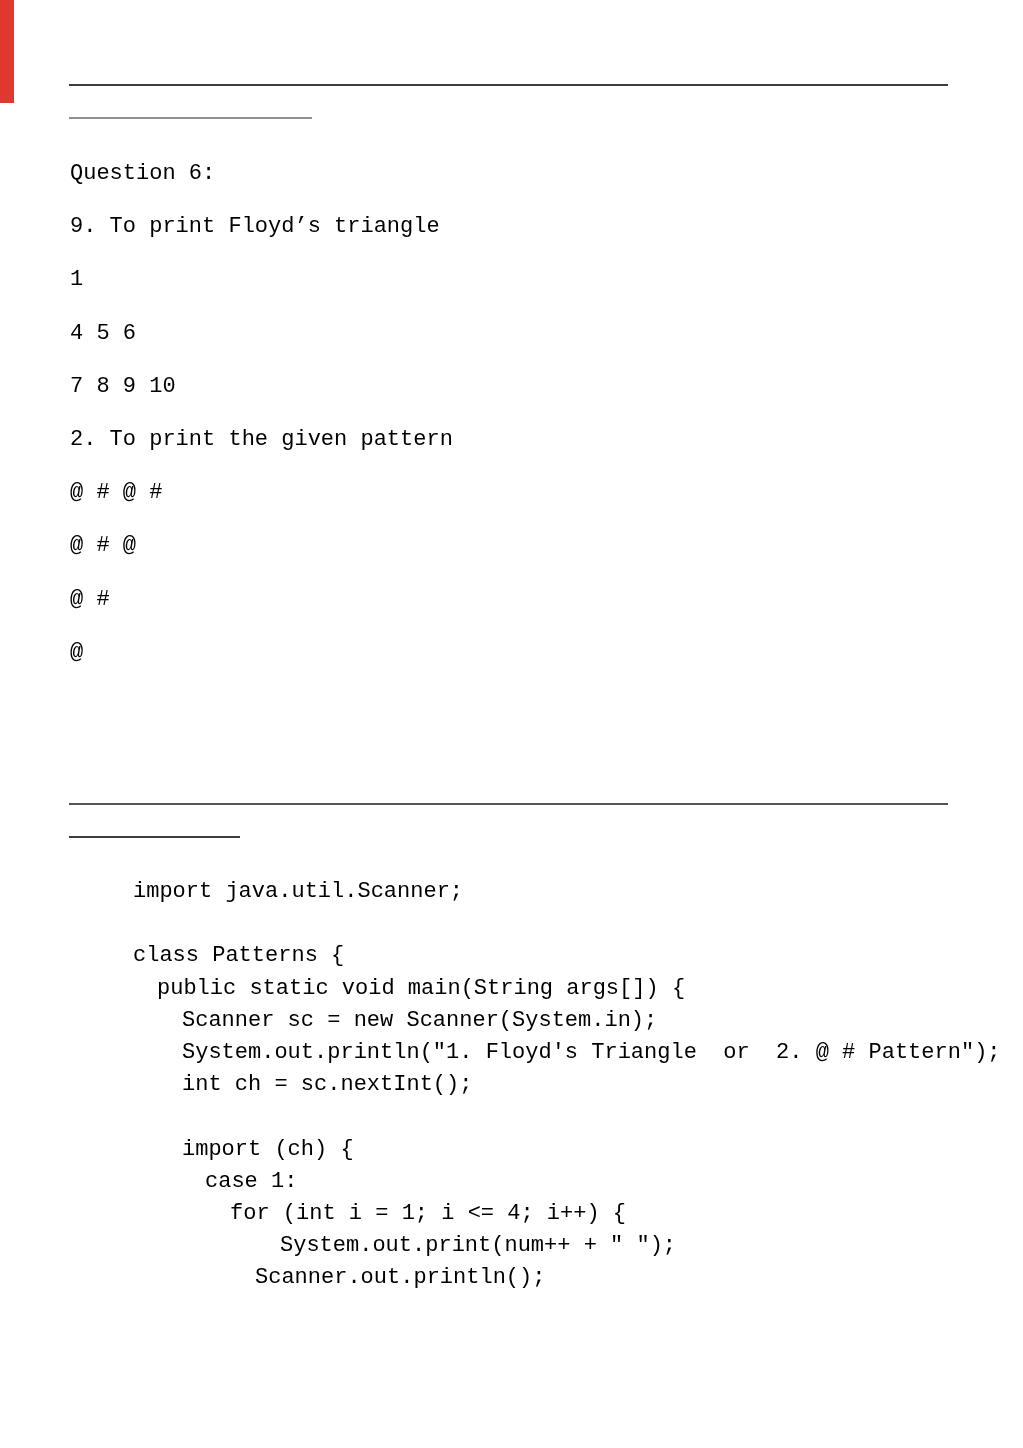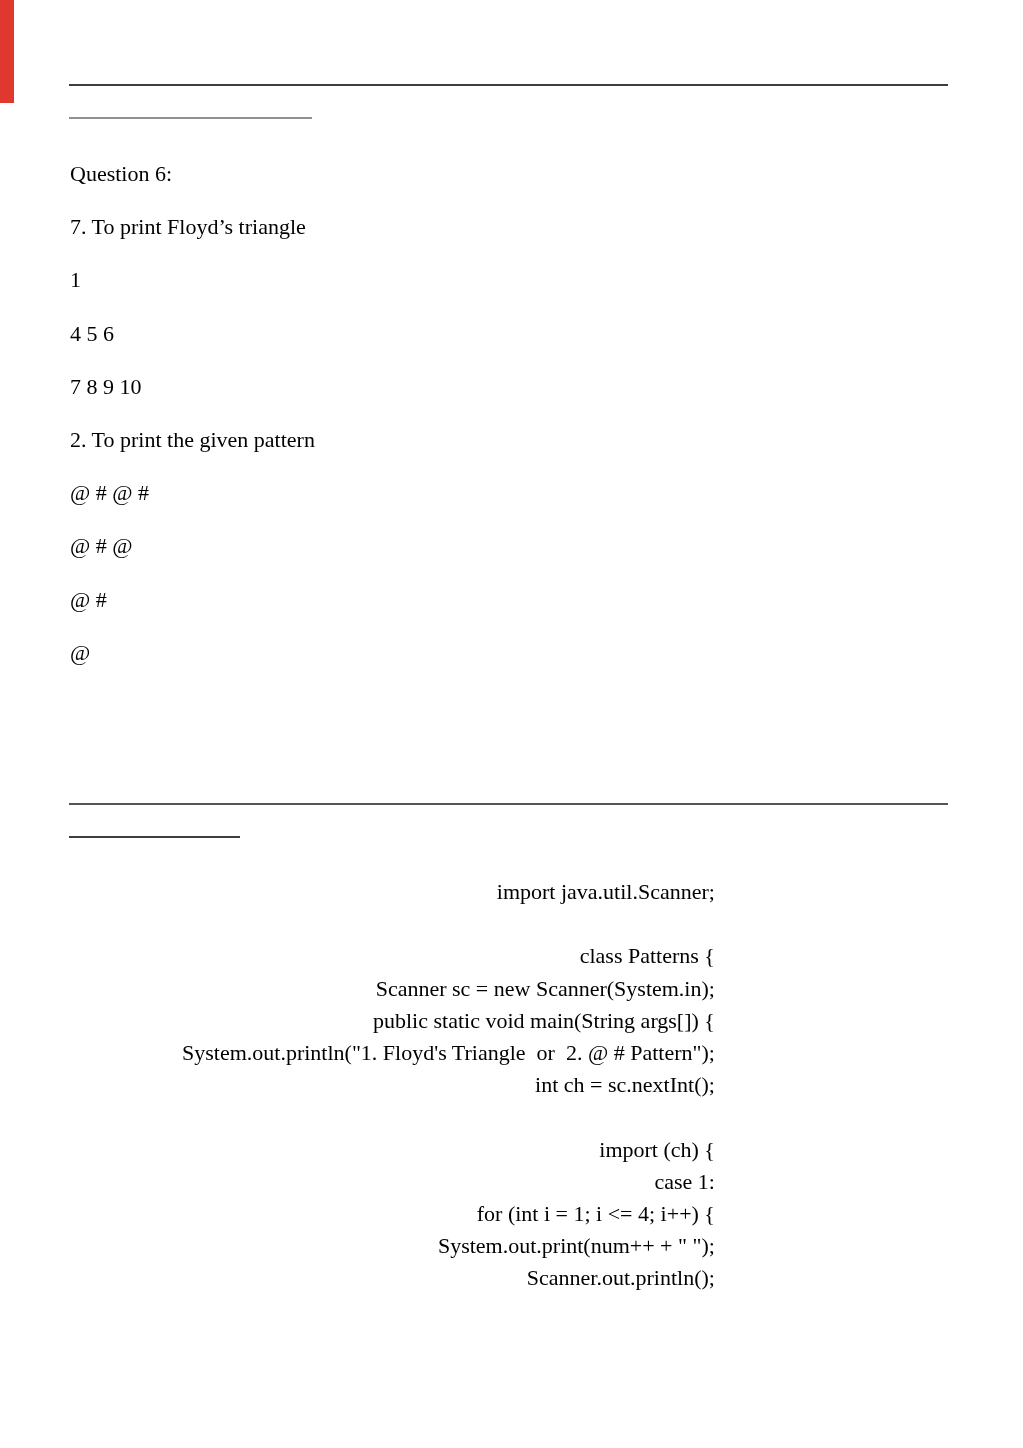--- a/index.html
+++ b/index.html
@@ -2,21 +2,21 @@
 <html style="--page-bg: #ffffff; --text: #000000; --red-bar: #e0372e; --rule-dark: #3d3d3d; --rule-gray: #909090; --rule-mid: #555555;"><head>
 <meta charset="utf-8">
 <style>
   html, body { margin: 0; padding: 0; background: #ffffff; }
   .page {
     position: relative;
     width: 1023px;
     height: 1448px;
     background: var(--page-bg, #ffffff);
     color: var(--text, #000000);
-    font-family: Liberation Serif, serif;
+    font-family: Liberation Mono, monospace;
     overflow: hidden;
   }
   .red-bar {
     position: absolute;
     left: 0; top: 0;
     width: 14px; height: 103px;
     background: var(--red-bar, #e0372e);
   }
   .rule { position: absolute; height: 2px; }
   .rule-1a { left: 69px; top: 84px;  width: 879px; background: var(--rule-dark, #3d3d3d); }
@@ -30,21 +30,20 @@
   }
   .body-text p {
     margin: 0;
     line-height: 53.2px;
     white-space: pre;
   }
   .code-block {
     position: absolute;
     left: 133px; top: 876px;
     font-size: 22px;
-    text-align: right;
   }
   .code-line {
     line-height: 32.2px;
     height: 32.2px;
     white-space: pre;
   }
   .ind-1 { padding-left: 24px; }
   .ind-2 { padding-left: 49px; }
   .ind-3 { padding-left: 72px; }
   .ind-4 { padding-left: 97px; }
@@ -56,40 +55,40 @@
 
 <div class="page">
 
   <div class="red-bar"></div>
 
   <div class="rule rule-1a"></div>
   <div class="rule rule-1b"></div>
 
   <div class="body-text">
     <p>Question 6:</p>
-    <p>7. To print Floyd’s triangle</p>
+    <p>9. To print Floyd’s triangle</p>
     <p>1</p>
     <p>4 5 6</p>
     <p>7 8 9 10</p>
     <p>2. To print the given pattern</p>
     <p>@ # @ #</p>
     <p>@ # @</p>
     <p>@ #</p>
     <p>@</p>
   </div>
 
   <div class="rule rule-2a"></div>
   <div class="rule rule-2b"></div>
 
   <div class="code-block">
     <div class="code-line ind-0">import java.util.Scanner;</div>
     <div class="code-line ind-0"></div>
     <div class="code-line ind-0">class Patterns {</div>
+    <div class="code-line ind-1">public static void main(String args[]) {</div>
     <div class="code-line ind-2">Scanner sc = new Scanner(System.in);</div>
-    <div class="code-line ind-1">public static void main(String args[]) {</div>
     <div class="code-line ind-2">System.out.println("1. Floyd's Triangle  or  2. @ # Pattern");</div>
     <div class="code-line ind-2">int ch = sc.nextInt();</div>
     <div class="code-line ind-2"></div>
     <div class="code-line ind-2">import (ch) {</div>
     <div class="code-line ind-3">case 1:</div>
     <div class="code-line ind-4">for (int i = 1; i &lt;= 4; i++) {</div>
     <div class="code-line ind-6">System.out.print(num++ + " ");</div>
     <div class="code-line ind-5">Scanner.out.println();</div>
   </div>
 

